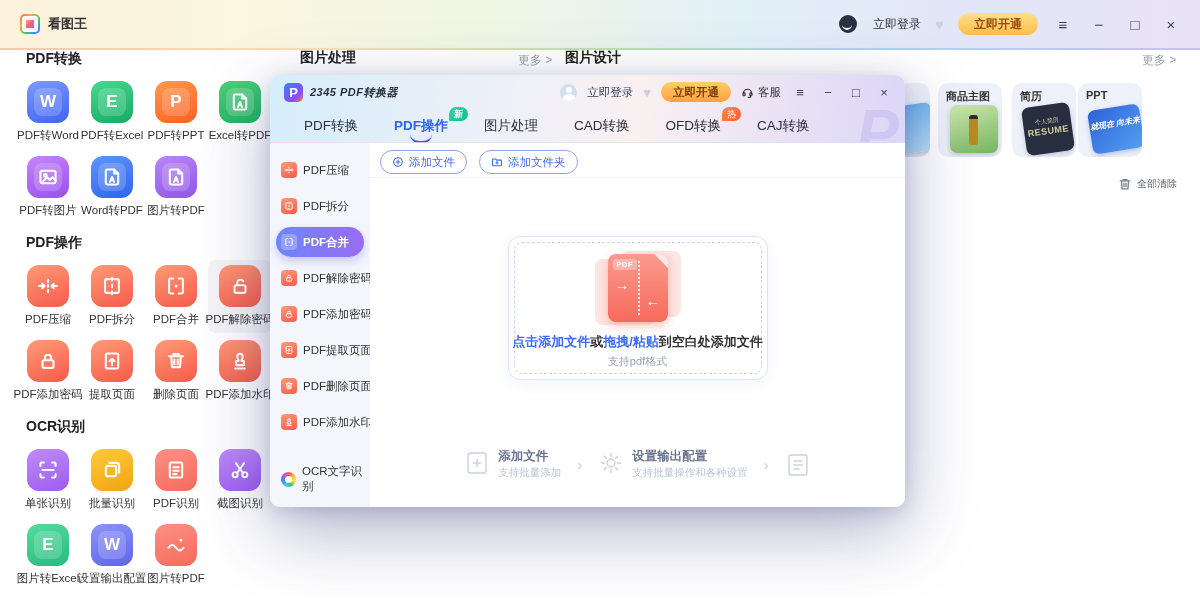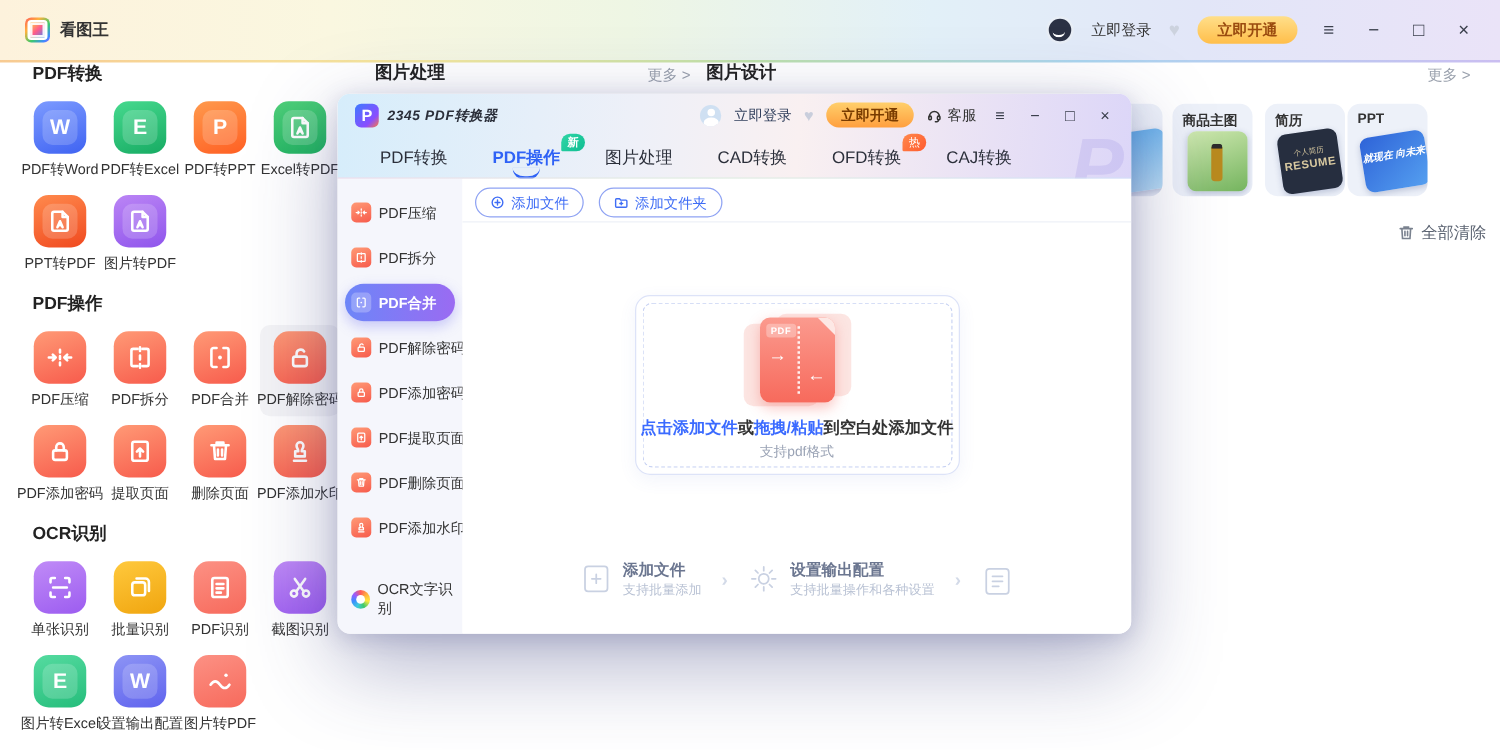--- a/index.html
+++ b/index.html
@@ -54,21 +54,21 @@
   .g-coral{background:linear-gradient(160deg,#fc9184,#f76a5c);}
   .g-teal{background:linear-gradient(160deg,#55dba0,#25bd7b);}
   .g-indigo{background:linear-gradient(160deg,#8d94f5,#5f63ee);}
   
   .panel-title{font-size:14px;font-weight:bold;color:#222;}
   .more{font-size:12px;color:#9aa1ad;}
   .dcard{position:absolute;width:64px;height:74px;border-radius:10px;background:#edf1f9;overflow:hidden;text-decoration:underline;}
   .dcard .clab{font-size:11px;color:#333;font-weight:bold;position:absolute;left:8px;top:6px;}
   .cimg{position:absolute;border-radius:7px;box-shadow:0 2px 5px rgba(40,60,120,.25);}
   .clear-all{position:absolute;left:1118px;top:177px;display:flex;align-items:center;gap:5px;
-    font-size:13px;color:#5c6472;}
+    font-size:10px;color:#5c6472;}
   .clear-all svg{width:14px;height:14px;stroke:#7a828f;fill:none;stroke-width:1.5;stroke-linecap:round;}
   
   .modal{position:absolute;left:270px;top:75px;width:635px;height:432px;border-radius:10px;background:#fff;
     box-shadow:0 24px 70px rgba(50,55,120,.38),0 4px 18px rgba(50,55,120,.18);overflow:hidden;}
   .m-head{position:absolute;left:0;top:0;width:100%;height:68px;
     background:linear-gradient(95deg,#d6edfb,#eef0f8 38%,#f9f0f1 58%,#dcd6f8);}
   .m-head::after{content:"";position:absolute;left:0;bottom:0;width:100%;height:1px;opacity:.8;
     background:linear-gradient(90deg,#f6d5e5,#d8ecd9 45%,#cfe0f8);}
   .m-water{position:absolute;right:6px;top:26px;font-size:64px;font-weight:900;font-style:italic;
     color:rgba(110,100,215,.14);line-height:1;}
@@ -284,27 +284,36 @@
     <div class="cell">
         <div class="bigicon g-green2">
           <i class="inner"></i>
           <svg>
             <use href="#i-pdfpage"></use>
           </svg>
         </div>
         <div class="lbl">Excel转PDF</div>
       </div>
     <div class="cell">
-        <div class="bigicon g-ored">
+        <div class="bigicon g-purple">
+          <i class="inner"></i>
+          <svg>
+            <use href="#i-image"></use>
+          </svg>
+        </div>
+        <div class="lbl">PDF转图片</div>
+      </div>
+    <div class="cell">
+        <div class="bigicon g-blue2">
           <i class="inner"></i>
           <svg>
             <use href="#i-pdfpage"></use>
           </svg>
         </div>
-        <div class="lbl">PPT转PDF</div>
+        <div class="lbl">Word转PDF</div>
       </div>
     <div class="cell">
         <div class="bigicon g-purple2">
           <i class="inner"></i>
           <svg>
             <use href="#i-pdfpage"></use>
           </svg>
         </div>
         <div class="lbl">图片转PDF</div>
       </div>

